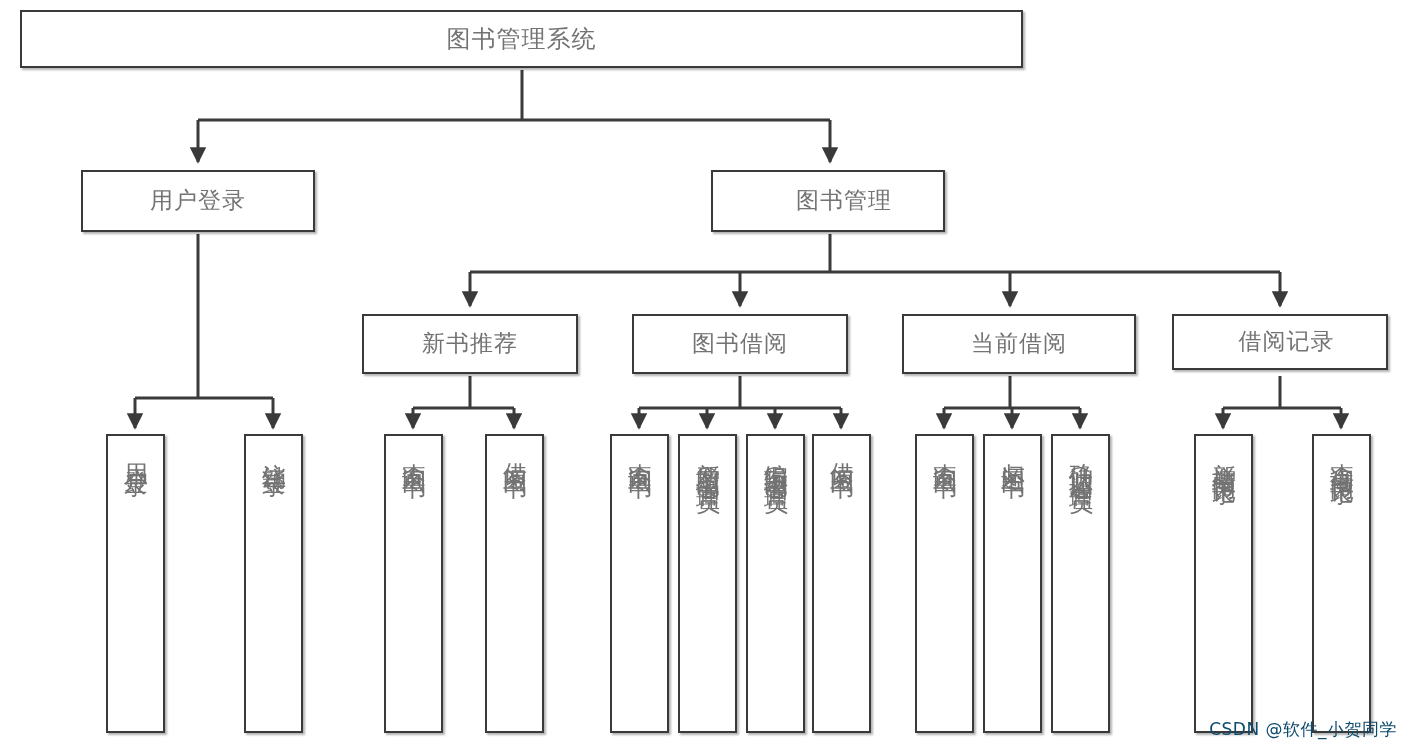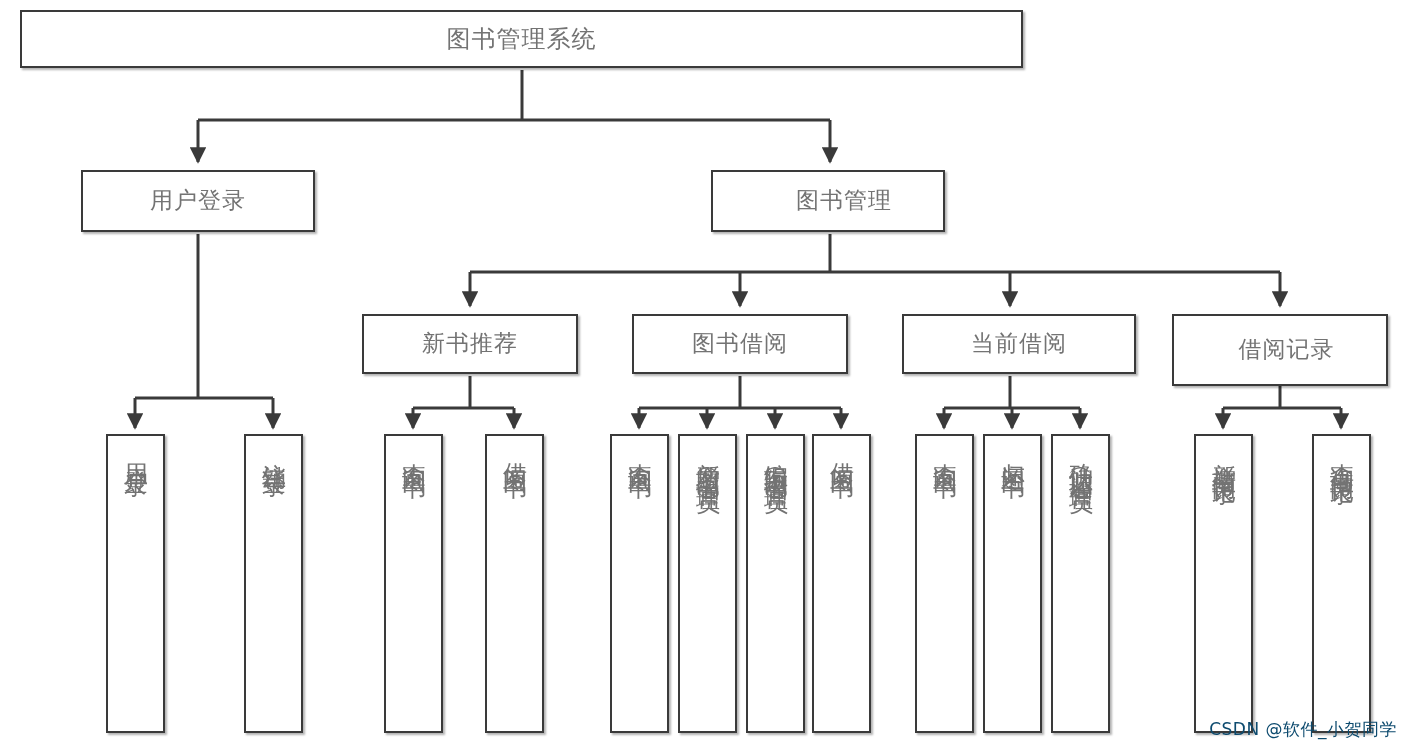--- a/index.html
+++ b/index.html
@@ -131,21 +131,21 @@
 
   <div class="node h" style="left:362px;top:314px;width:216px;height:60px;">
     <span>新书推荐</span>
   </div>
   <div class="node h" style="left:632px;top:314px;width:216px;height:60px;">
     <span>图书借阅</span>
   </div>
   <div class="node h" style="left:902px;top:314px;width:234px;height:60px;">
     <span>当前借阅</span>
   </div>
-  <div class="node h" style="left:1172px;top:314px;width:216px;height:72px;padding-left:13px;">
+  <div class="node h" style="left:1172px;top:314px;width:216px;height:56px;padding-left:13px;">
     <span>借阅记录</span>
   </div>
 
   <div class="node v" style="left:106px;top:434px;width:59px;height:299px;">
     <span class="vtext">用户登录</span>
   </div>
   <div class="node v" style="left:244px;top:434px;width:59px;height:299px;">
     <span class="vtext">注销登录</span>
   </div>
 

